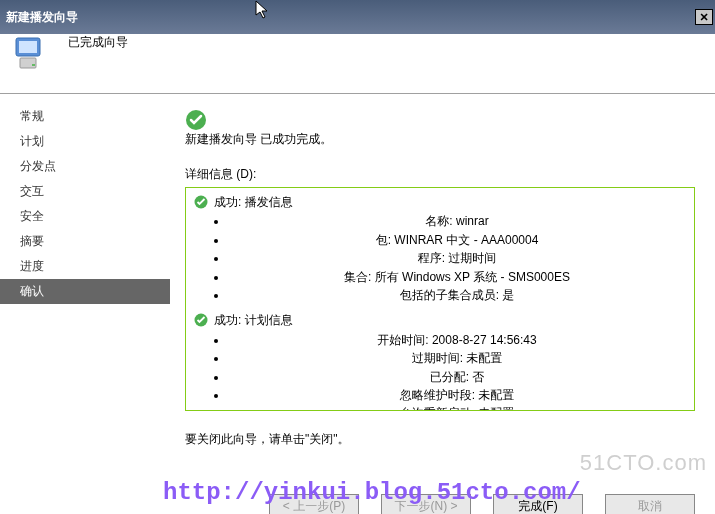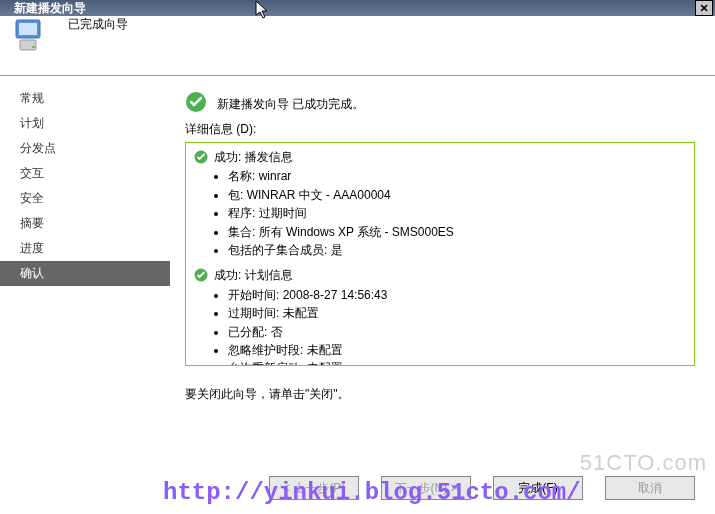--- a/index.html
+++ b/index.html
@@ -10,25 +10,25 @@
     background: #fff;
     color: #000;
     width: 715px;
     height: 514px;
     overflow: hidden;
     position: relative;
   }
   .titlebar {
     background: linear-gradient(#4a5d7a, #6a7a96);
     color: #fff;
-    height: 16px;
+    height: 34px;
     display: flex;
     align-items: center;
     justify-content: space-between;
-    padding: 0 2px 0 14px;
+    padding: 0 2px 0 6px;
     font-weight: bold;
   }
   .close-btn {
     width: 18px;
     height: 16px;
     background: #c8c8c8;
     border: 1px solid #000;
     display: flex;
     align-items: center;
     justify-content: center;
@@ -69,38 +69,38 @@
   }
   .sidebar-item.selected {
     background: #666;
     color: #fff;
   }
   .content {
     flex: 1;
     padding: 15px 20px 10px 15px;
     position: relative;
   }
-  .success-line { display: flex; align-items: flex-end; margin-bottom: 8px; }
+  .success-line { display: flex; align-items: flex-start; margin-bottom: 18px; flex-direction: column; }
   .check-icon {
     width: 22px; height: 22px; margin-right: 10px;
   }
   .details-label { margin-bottom: 4px; }
   .details-box {
     border: 1px solid #84cc16;
     height: 224px;
     overflow: auto;
     background: #fff;
     padding: 6px 8px;
     line-height: 1.45;
     position: relative;
   }
   .section { margin-bottom: 8px; }
   .section-head { display: flex; align-items: flex-start; }
   .sm-check { width: 14px; height: 14px; margin-right: 6px; margin-top: 1px; flex-shrink:0; }
-  .bullets { list-style: disc; margin: 2px 0 4px 34px; padding: 0; }
+  .bullets { list-style: disc; margin: 2px 0 4px 34px; padding: 0; text-align: center; }
   .bullets li { margin: 1px 0; }
   .close-instruction { margin-top: 20px; }
   .button-row {
     position: absolute;
     bottom: 8px;
     right: 20px;
     display: flex;
     gap: 22px;
   }
   .wbtn {

